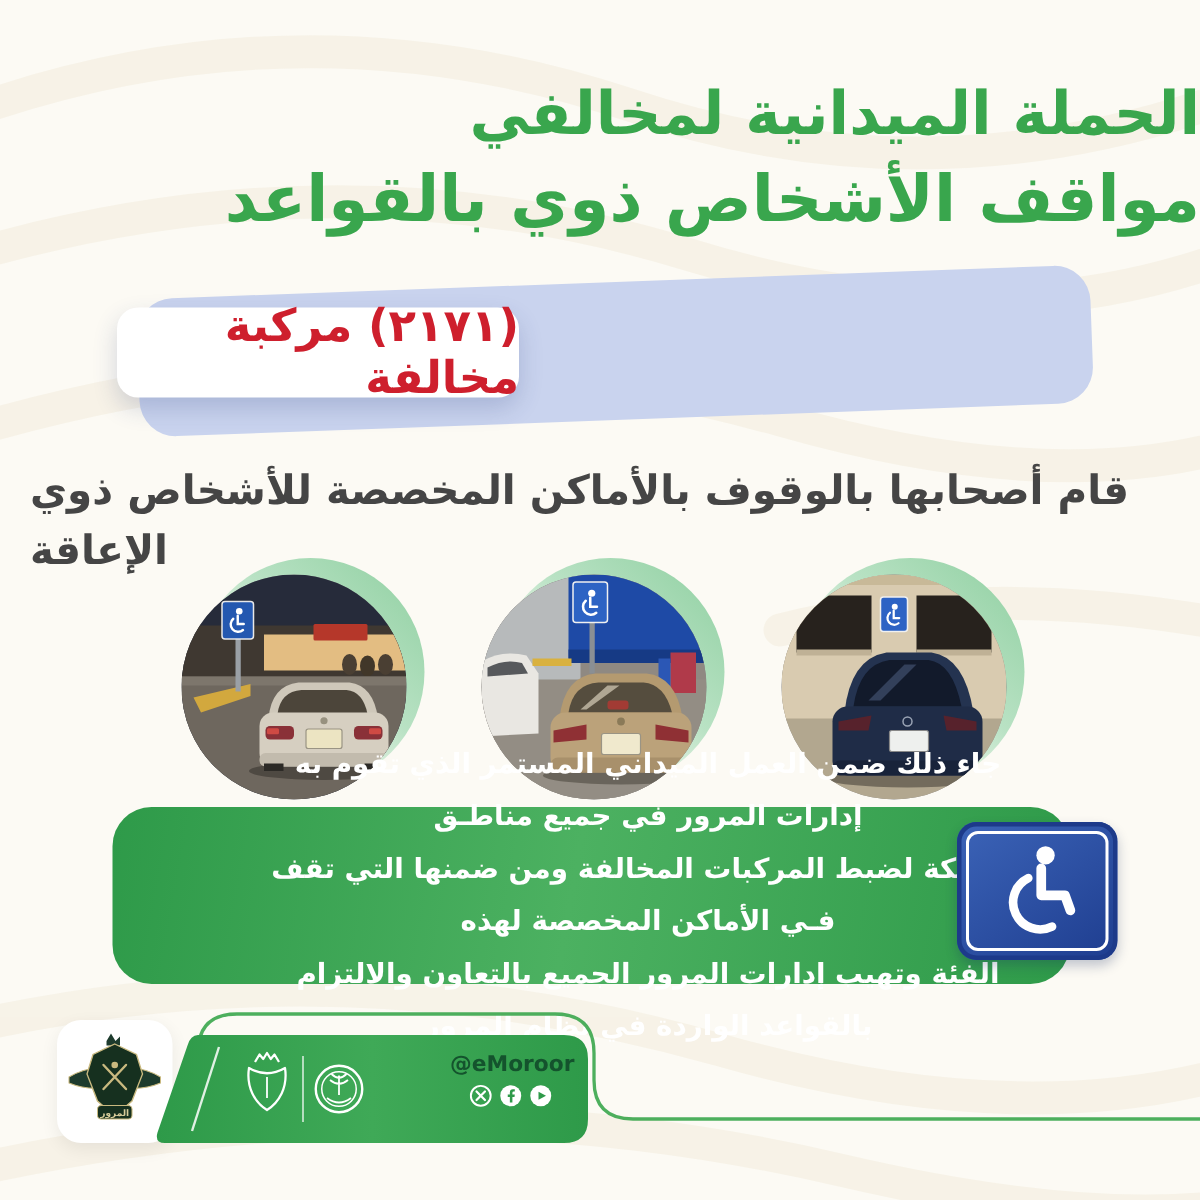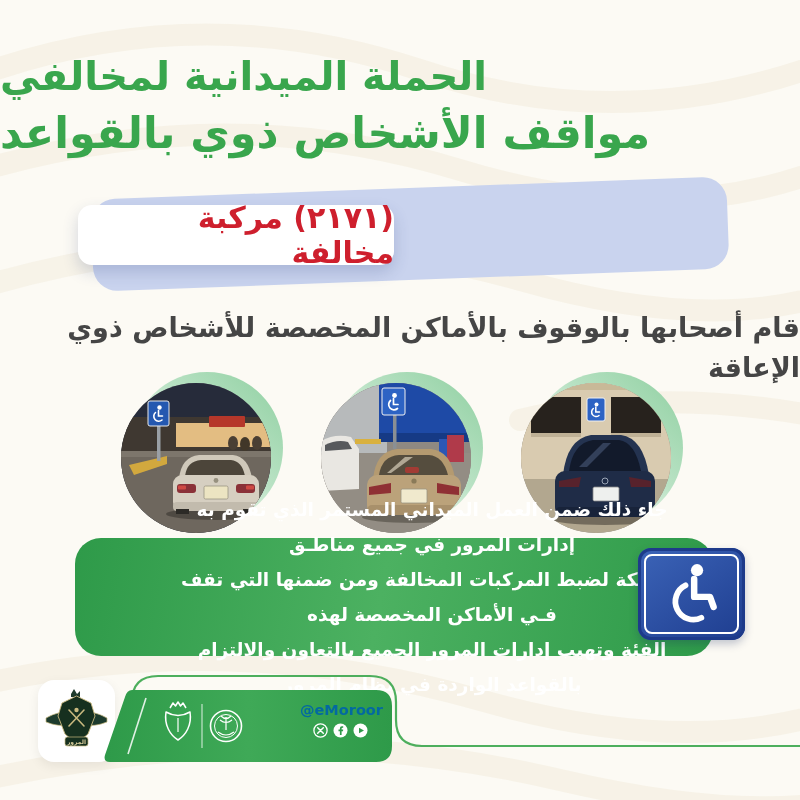--- a/index.html
+++ b/index.html
@@ -4,42 +4,42 @@
 <style>
   html,body{margin:0;padding:0;}
   .canvas{
     position:relative;width:800px;height:800px;overflow:hidden;
     background:#fcfaf4;
     font-family:"DejaVu Sans", sans-serif;
   }
   .bg-waves{position:absolute;inset:0;pointer-events:none;}
 
   
-  .title{position:absolute;top:48px;left:0;right:0;text-align:left;
+  .title{position:absolute;top:48px;left:0;right:0;text-align:right;
          direction:rtl;color:#39a64d;font-weight:700;}
   .title .l1{font-size:40px;line-height:56px;}
   .title .l2{font-size:43px;line-height:58px;}
 
   
   .stats-ghost{position:absolute;left:92px;top:188px;width:636px;height:92px;
         background:#c9d3ee;border-radius:24px;transform:rotate(-2.1deg);}
   .stats-banner{position:absolute;left:95px;top:192px;width:638px;height:86px;
         background:linear-gradient(180deg,#30509f,#28418f);border-radius:22px;}
   .stats-text{position:absolute;right:34px;top:50%;transform:translateY(-50%);
         text-align:center;color:#ffffff;direction:rtl;font-weight:700;
         font-size:25px;line-height:36px;}
   .count-box{position:absolute;left:78px;top:205px;width:268px;height:60px;
         background:#ffffff;border-radius:14px;
         box-shadow:0 7px 16px rgba(40,60,120,.20);
         display:flex;align-items:center;justify-content:center;
-        direction:rtl;color:#ce1f2d;font-weight:700;font-size:30px;padding-left:48px;}
+        direction:rtl;color:#ce1f2d;font-weight:700;font-size:30px;}
 
   
   .subtitle{position:absolute;top:308px;left:0;right:0;margin:0;
-        text-align:right;direction:rtl;color:#454545;font-weight:700;
+        text-align:left;direction:rtl;color:#454545;font-weight:700;
         font-size:27px;line-height:40px;padding-left:20px;}
 
   
   .photo-wrap{position:absolute;width:158px;height:160px;top:376px;}
   .pw1{left:121px;} .pw2{left:321px;} .pw3{left:521px;}
   .photo-ring{position:absolute;right:-4px;top:-4px;width:152px;height:152px;
         border-radius:50%;
         background:linear-gradient(225deg,#8ecfa0 0%,#b9e2c4 42%,rgba(252,250,244,0) 72%);}
   .photo-circle{position:absolute;left:0;top:7px;width:150px;height:150px;
         border-radius:50%;overflow:hidden;background:#888;}
@@ -60,21 +60,21 @@
   .isa-inner{position:absolute;inset:6px;border:2.5px solid #ffffff;border-radius:8px;}
   .isa-sign svg{position:absolute;inset:0;margin:auto;}
 
   
   .footer-line{position:absolute;inset:0;pointer-events:none;}
   .badge-card{position:absolute;left:38px;top:680px;width:77px;height:82px;
         background:#ffffff;border-radius:16px;
         box-shadow:0 4px 12px rgba(0,0,0,.07);}
   .footer-banner{position:absolute;left:100px;top:690px;width:292px;height:72px;}
   .handle-block{position:absolute;left:300px;top:700px;width:80px;height:52px;
-        text-align:center;color:#0369a1;}
+        text-align:center;color:#14532d;}
   .handle-block .handle{font-weight:700;font-size:14.5px;line-height:20px;}
   .social-row{display:flex;justify-content:center;gap:5px;margin-top:3px;}
   .social-row svg{display:block;}
 </style>
 </head>
 <body>
 
 <div class="canvas">
 
   <svg class="bg-waves" width="800" height="800" viewBox="0 0 800 800">

